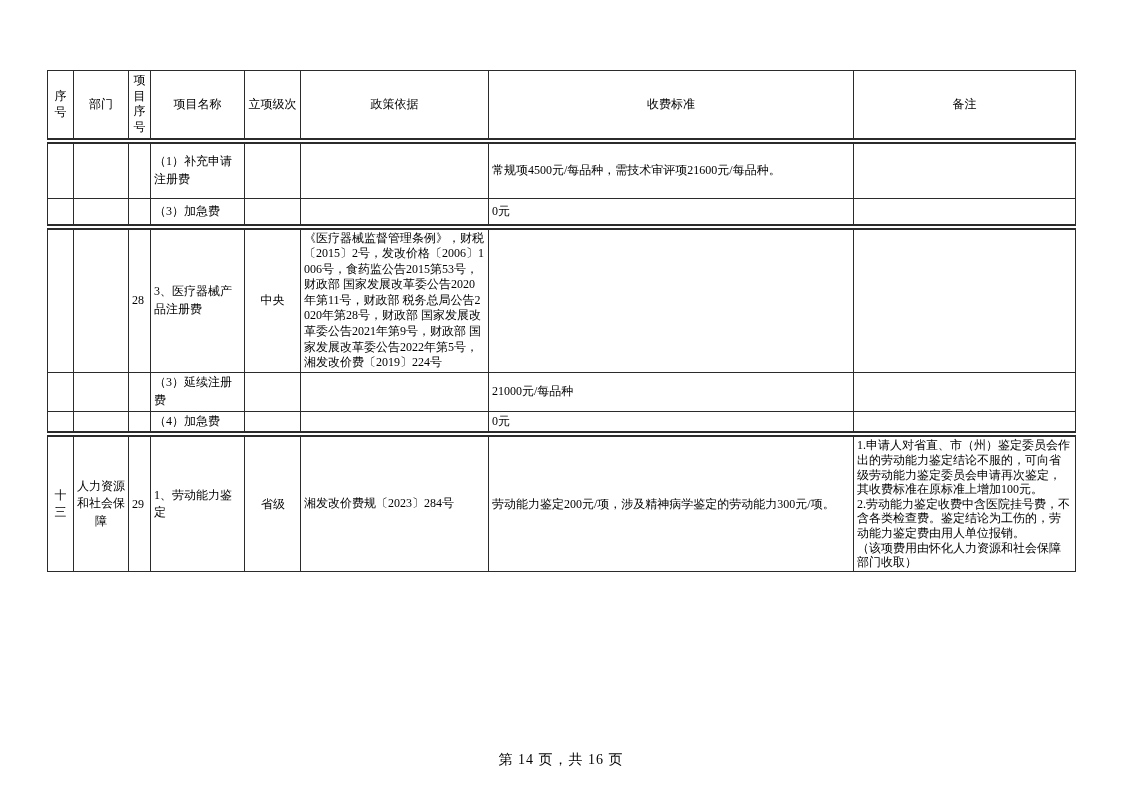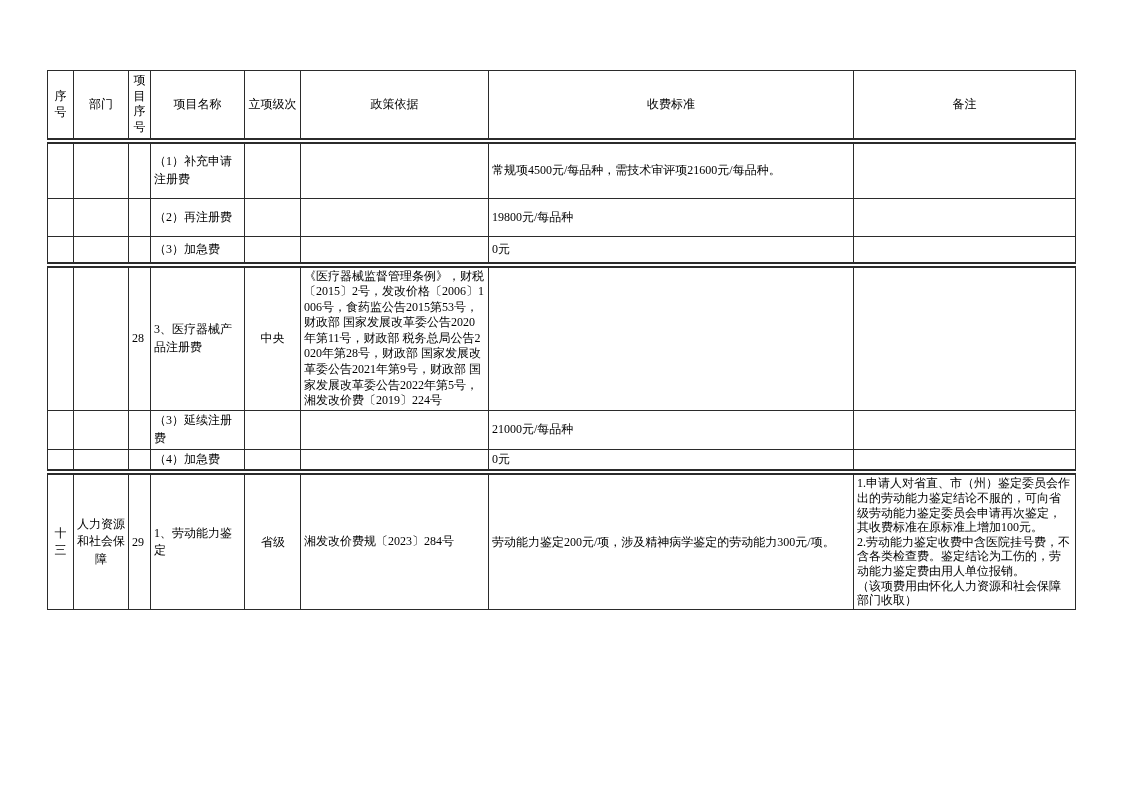--- a/index.html
+++ b/index.html
@@ -77,30 +77,20 @@
       <td class="c-seq"></td>
       <td class="c-dept"></td>
       <td class="c-no"></td>
       <td class="c-name">（1）补充申请注册费</td>
       <td class="c-level"></td>
       <td class="c-policy"></td>
       <td class="c-fee">常规项4500元/每品种，需技术审评项21600元/每品种。</td>
       <td class="c-note"></td>
     </tr>
 
-    <tr style="height:38px">
-      <td class="c-seq"></td>
-      <td class="c-dept"></td>
-      <td class="c-no"></td>
-      <td class="c-name">（2）再注册费</td>
-      <td class="c-level"></td>
-      <td class="c-policy"></td>
-      <td class="c-fee">19800元/每品种</td>
-      <td class="c-note"></td>
-    </tr>
 
     <tr style="height:28px">
       <td class="c-seq"></td>
       <td class="c-dept"></td>
       <td class="c-no"></td>
       <td class="c-name">（3）加急费</td>
       <td class="c-level"></td>
       <td class="c-policy"></td>
       <td class="c-fee">0元</td>
       <td class="c-note"></td>
@@ -149,13 +139,14 @@
       <td class="c-level left">省级</td>
       <td class="c-policy">湘发改价费规〔2023〕284号</td>
       <td class="c-fee">劳动能力鉴定200元/项，涉及精神病学鉴定的劳动能力300元/项。</td>
       <td class="c-note">1.申请人对省直、市（州）鉴定委员会作出的劳动能力鉴定结论不服的，可向省级劳动能力鉴定委员会申请再次鉴定，其收费标准在原标准上增加100元。
 2.劳动能力鉴定收费中含医院挂号费，不含各类检查费。鉴定结论为工伤的，劳动能力鉴定费由用人单位报销。
 （该项费用由怀化人力资源和社会保障部门收取）</td>
     </tr>
   </tbody>
     </table>
 
+  <div class="page-footer">第 14 页，共 16 页</div>
 </div>
 
 </body></html>

